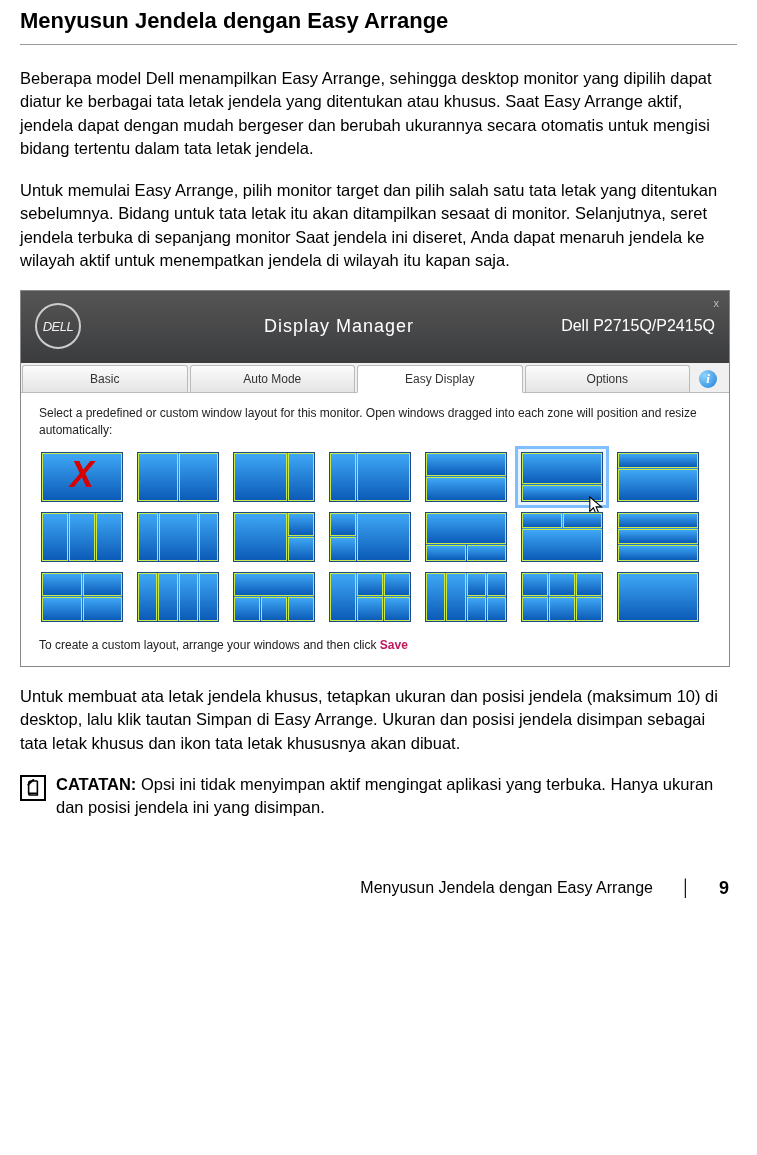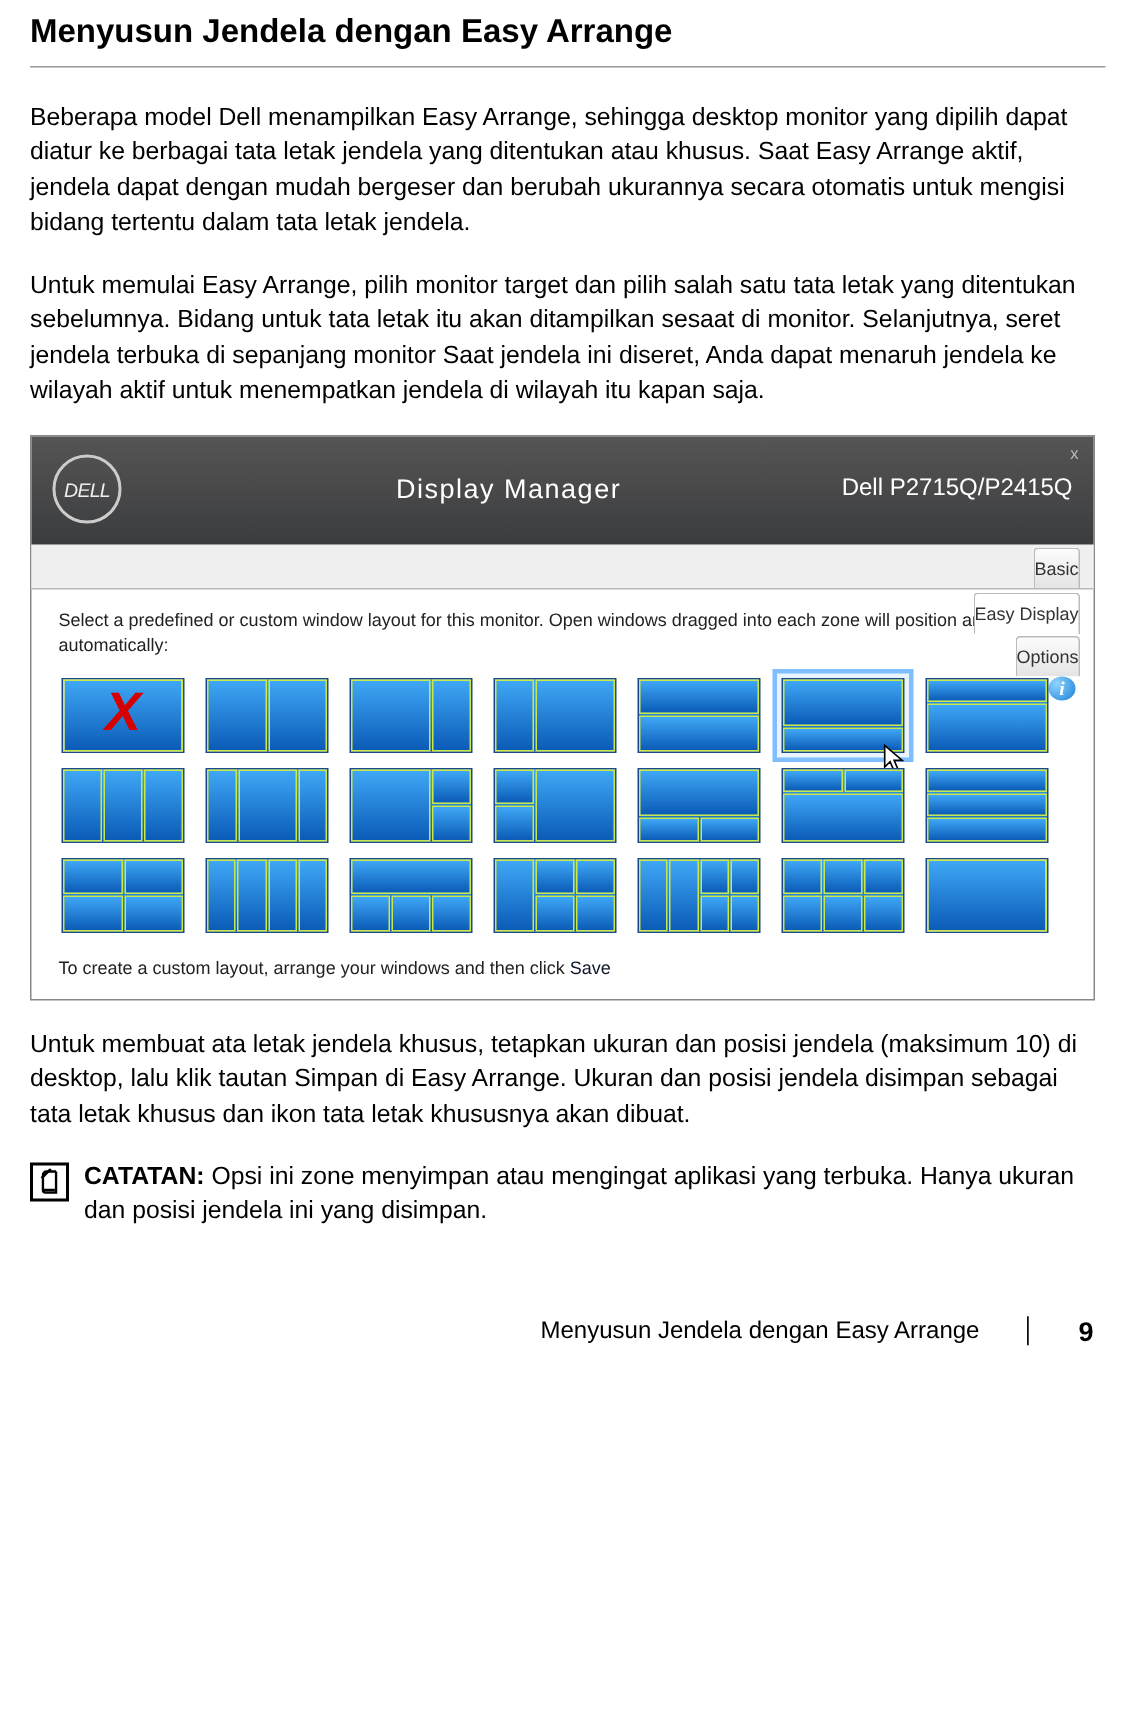--- a/index.html
+++ b/index.html
@@ -52,21 +52,20 @@
   .app-title { font-size: 18px; font-weight: 300; letter-spacing: 1px; flex: 1; text-align: center; }
   .monitor-model { font-size: 16px; font-weight: 300; }
   .close-x { position: absolute; top: 6px; right: 10px; font-size: 11px; color: #bbb; }
   .tab-strip {
     display: flex;
     background: #f0f0f0;
     border-bottom: 1px solid #bbb;
     align-items: flex-end;
     padding-right: 8px;
     height: 30px;
-    flex-direction: column;
   }
   .tab {
     flex: 1;
     text-align: center;
     font-size: 12px;
     padding: 6px 0;
     border: 1px solid #bbb;
     border-bottom: none;
     background: linear-gradient(#fcfcfc,#e4e4e4);
     margin: 2px 1px 0 1px;
@@ -118,21 +117,21 @@
     box-shadow: 0 0 0 6px #eaf4ff;
   }
   .thumb.hover .cursor {
     position: absolute; right: 14px; bottom: 6px;
     width: 0; height: 0;
   }
   .cursor svg { width: 18px; height: 22px; }
   .zone { background: linear-gradient(#3fa7f5,#0b5bb7); border: 1px solid #c9e84a; }
   .thumb .full { grid-column: 1/-1; grid-row: 1/-1; }
   .save-line { font-size: 12px; color: #222; }
-  .save-link { color: #0f172a; }
+  .save-link { color: #be185d; font-weight: bold; }
   .note-block {
     display: flex;
     gap: 10px;
     margin-top: 12px;
     font-size: 16.5px;
     line-height: 1.42;
   }
   .note-icon {
     width: 26px; height: 26px;
     border: 2px solid #000;
@@ -166,20 +165,21 @@
 <div class="app-window">
   <div class="app-header">
     <div class="dell-logo">DELL</div>
     <div class="app-title">Display Manager</div>
     <div class="monitor-model">Dell P2715Q/P2415Q</div>
     <div class="close-x">x</div>
   </div>
 
   <div class="tab-strip">
     <div class="tab">Basic</div>
+    <div class="tab">Auto Mode</div>
     <div class="tab active">Easy Display</div>
     <div class="tab">Options</div>
     <div class="info-icon">i</div>
   </div>
 
   <div class="app-body">
     <div class="instruction">Select a predefined or custom window layout for this monitor. Open windows dragged into each zone will position and resize automatically:</div>
 
     <div class="layout-grid">
       <div class="layout-row">
@@ -312,21 +312,21 @@
 <p class="body-text">Untuk membuat ata letak jendela khusus, tetapkan ukuran dan posisi jendela (maksimum 10) di desktop, lalu klik tautan Simpan di Easy Arrange. Ukuran dan posisi jendela disimpan sebagai tata letak khusus dan ikon tata letak khususnya akan dibuat.</p>
 
 <div class="note-block">
   <div class="note-icon">
     <svg viewBox="0 0 16 20">
         <path d="M3 16 L3 5 Q3 2 6 2 L13 2 M3 16 L12 16 M3 16 Q3 18 5 18 L13 18 L13 2" fill="none" stroke="#000" stroke-width="1.8"></path>
         <path d="M2 7 L9 0" stroke="#000" stroke-width="2"></path>
       </svg>
   </div>
   <div>
-    <span class="note-label">CATATAN:</span><span> Opsi ini zone menyimpan atau mengingat aplikasi yang terbuka. Hanya ukuran dan posisi jendela ini yang disimpan.</span>
+    <span class="note-label">CATATAN:</span><span> Opsi ini tidak menyimpan aktif mengingat aplikasi yang terbuka. Hanya ukuran dan posisi jendela ini yang disimpan.</span>
   </div>
 </div>
 
 <div class="page-footer">
   <span>Menyusun Jendela dengan Easy Arrange</span>
   <span class="sep">│</span>
   <span class="page-number">9</span>
 </div>
 
 </body></html>

